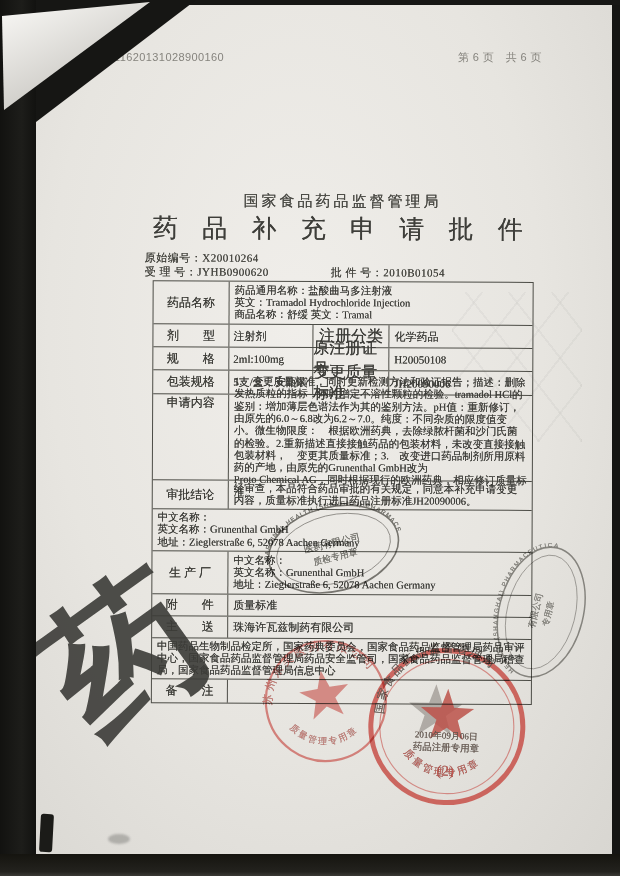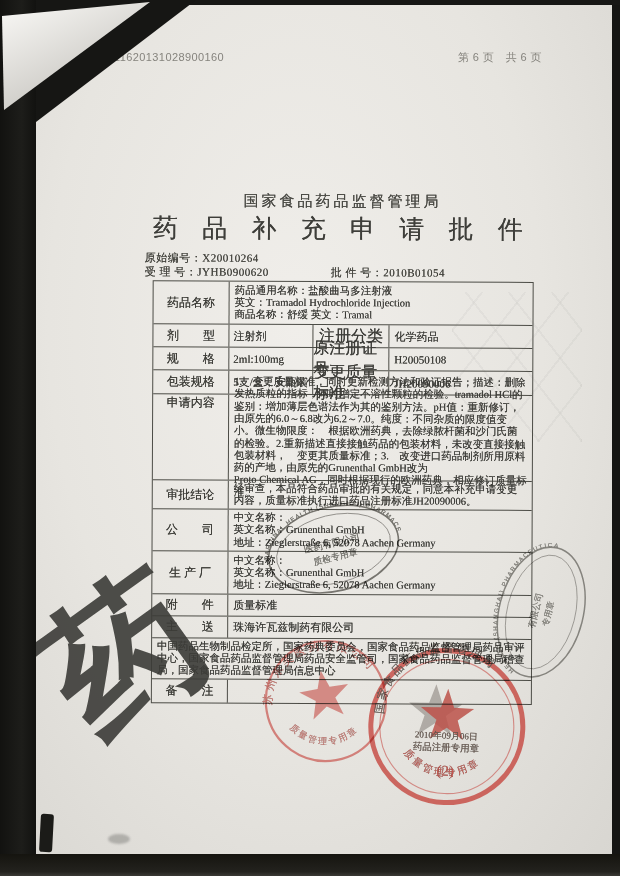--- a/index.html
+++ b/index.html
@@ -119,21 +119,20 @@
       <div class="row" style="height:86px">
         <div class="lab" style="align-items:flex-start;">申请内容</div>
         <div class="val small pre">1.　变更质量标准，同时更新检测方法和验证报告；描述：删除发热质粒的指标，同时增定不溶性颗粒的检验。tramadol HCl的鉴别：增加薄层色谱法作为其的鉴别方法。pH值：重新修订，由原先的6.0～6.8改为6.2～7.0。纯度：不同杂质的限度值变小。微生物限度：　根据欧洲药典，去除绿脓杆菌和沙门氏菌的检验。2.重新描述直接接触药品的包装材料，未改变直接接触包装材料，　变更其质量标准；3.　改变进口药品制剂所用原料药的产地，由原先的Grunenthal GmbH改为
 Proto Chemical AG，同时根据现行的欧洲药典，相应修订质量标准。</div>
       </div>
       <div class="row" style="height:29px">
         <div class="lab">审批结论</div>
         <div class="val small">经审查，本品符合药品审批的有关规定，同意本补充申请变更内容，质量标准执行进口药品注册标准JH20090006。</div>
       </div>
       <div class="row" style="height:42px">
-        <div class="lab">公　　司</div>
         <div class="val small">
           <div>中文名称：</div>
           <div>英文名称：Grunenthal GmbH</div>
           <div>地址：Zieglerstraße 6, 52078 Aachen Germany</div>
         </div>
       </div>
       <div class="row" style="height:43px">
         <div class="lab">生 产 厂</div>
         <div class="val small">
           <div>中文名称：</div>

